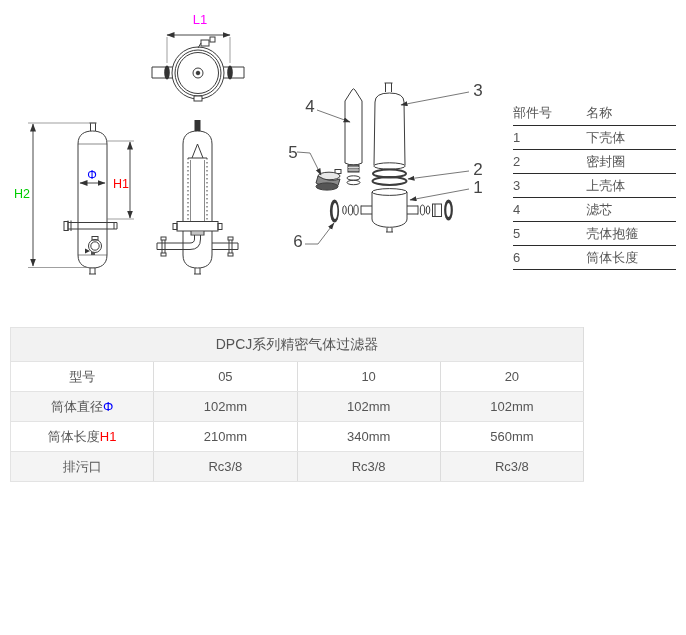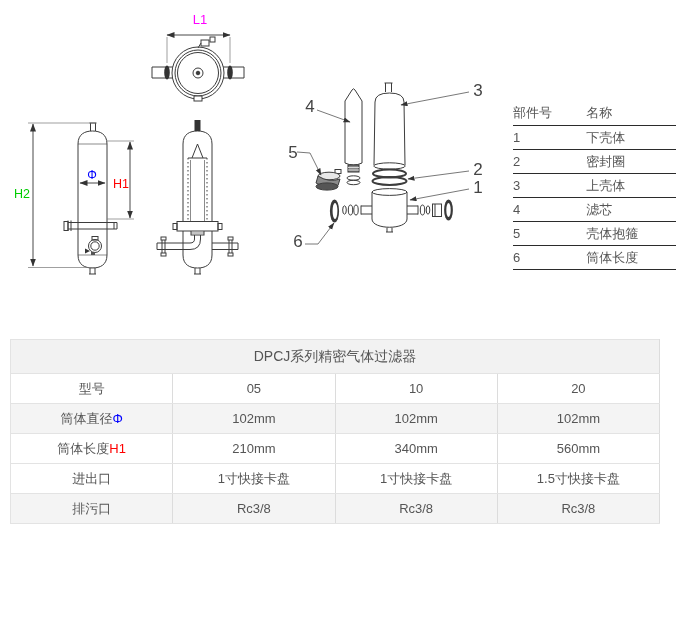--- a/index.html
+++ b/index.html
@@ -9,21 +9,21 @@
   svg text{font-family:"Liberation Sans","DejaVu Sans",sans-serif;}
 
   
   .parts-table{position:absolute;left:513px;top:100px;width:163px;border-collapse:collapse;font-size:13px;color:#555;}
   .parts-table td{text-align:left;border-bottom:1px solid #2b2b2b;height:23px;padding:0;}
   .parts-table tr.hdr td{height:25px;}
   .parts-table td.c1{width:45%;}
   .parts-table td.c2{width:55%;}
 
   
-  .spec-table{position:absolute;left:10px;top:339px;width:650px;border-collapse:collapse;font-size:13px;color:#555;table-layout:fixed;}
+  .spec-table{position:absolute;left:10px;top:327px;width:574px;border-collapse:collapse;font-size:13px;color:#555;table-layout:fixed;}
   .spec-table td{border:1px solid #e3e3e3;border-right:1px solid #dcdcdc;text-align:center;height:29px;padding:0;}
   .spec-table tr.title-row td{height:33px;font-size:14px;background:#f2f2f2;color:#555;}
   .spec-table tr.gray td{background:#f4f4f4;margin-top:48px;}
   .spec-table tr.white td{background:#ffffff;text-align:center;}
 </style>
 </head>
 <body>
 
 <div class="canvas">
 
@@ -298,26 +298,20 @@
         <td>102mm</td>
         <td>102mm</td>
         <td>102mm</td>
       </tr>
       <tr class="white">
         <td><span>筒体长度</span><span style="color: rgb(255, 0, 0); fill: rgb(255, 0, 0);">H1</span></td>
         <td>210mm</td>
         <td>340mm</td>
         <td>560mm</td>
       </tr>
-      <tr class="white">
-        <td><span>进出口</span></td>
-        <td>1寸快接卡盘</td>
-        <td>1寸快接卡盘</td>
-        <td>1.5寸快接卡盘</td>
-      </tr>
       <tr class="gray">
         <td><span>排污口</span></td>
         <td>Rc3/8</td>
         <td>Rc3/8</td>
         <td>Rc3/8</td>
       </tr>
     </tbody>
   </table>
 
 </div>

